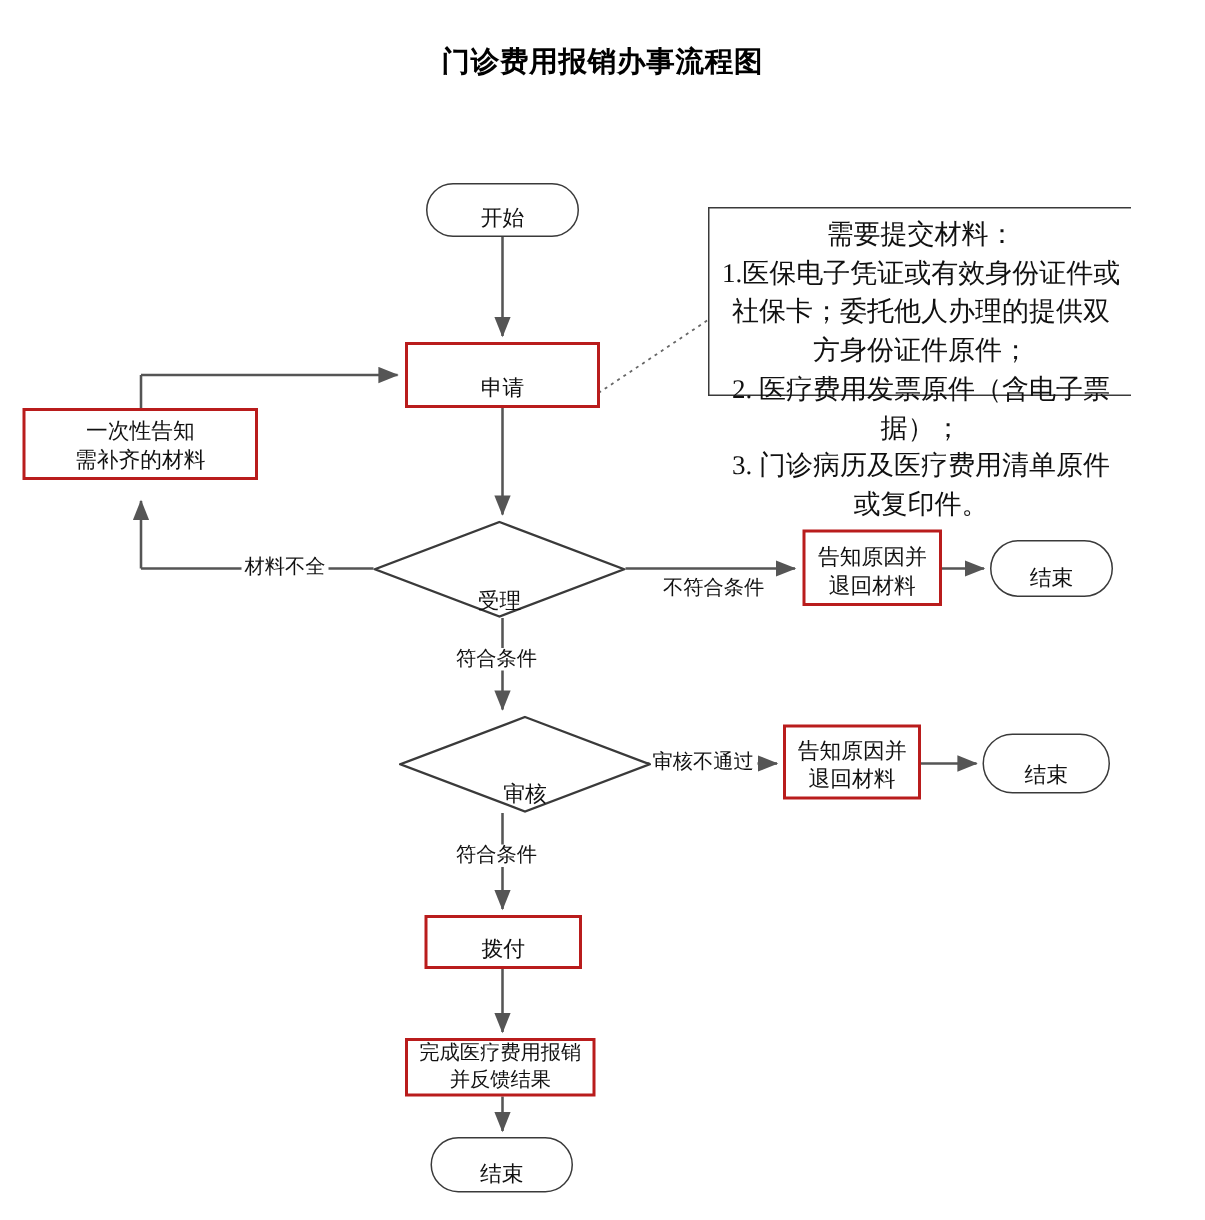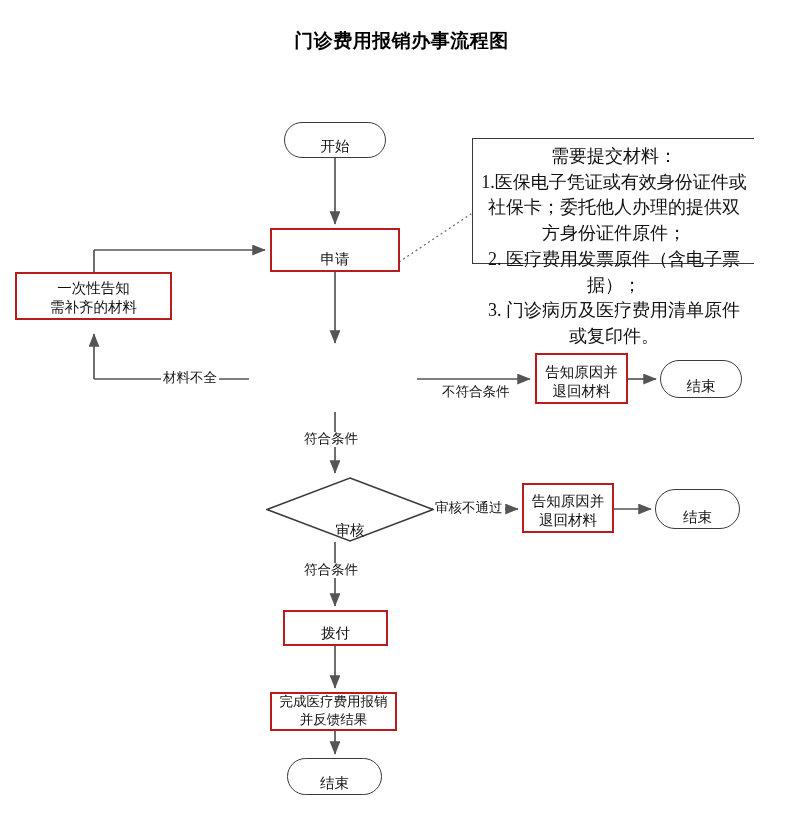--- a/index.html
+++ b/index.html
@@ -150,20 +150,26 @@
   <div class="note" style="left:472px; top:138px; width:282px; height:126px;">需要提交材料：
 1.医保电子凭证或有效身份证件或社保卡；委托他人办理的提供双方身份证件原件；
 2. 医疗费用发票原件（含电子票据）；
 3. 门诊病历及医疗费用清单原件或复印件。</div>
 
   <div class="node rect" style="left:15px; top:272px; width:157px; height:48px;">
     <span style="white-space:pre-line;">一次性告知
 需补齐的材料</span>
   </div>
 
+  <div class="node decision" style="left:249px; top:347px; width:168px; height:65px;">
+    <svg class="diamond-svg" viewBox="0 0 168 65" preserveAspectRatio="none">
+      <polygon points="84,1 167,32.5 84,64 1,32.5" fill="#ffffff" stroke="#3a3a3a" stroke-width="1.5"></polygon>
+    </svg>
+    <span class="dlabel">受理</span>
+  </div>
 
   <div class="node rect" style="left:535px; top:353px; width:93px; height:51px;">
     <span style="white-space:pre-line;">告知原因并
 退回材料</span>
   </div>
 
   <div class="node terminator" style="left:660px; top:360px; width:82px; height:38px;">
     <span>结束</span>
   </div>
 

